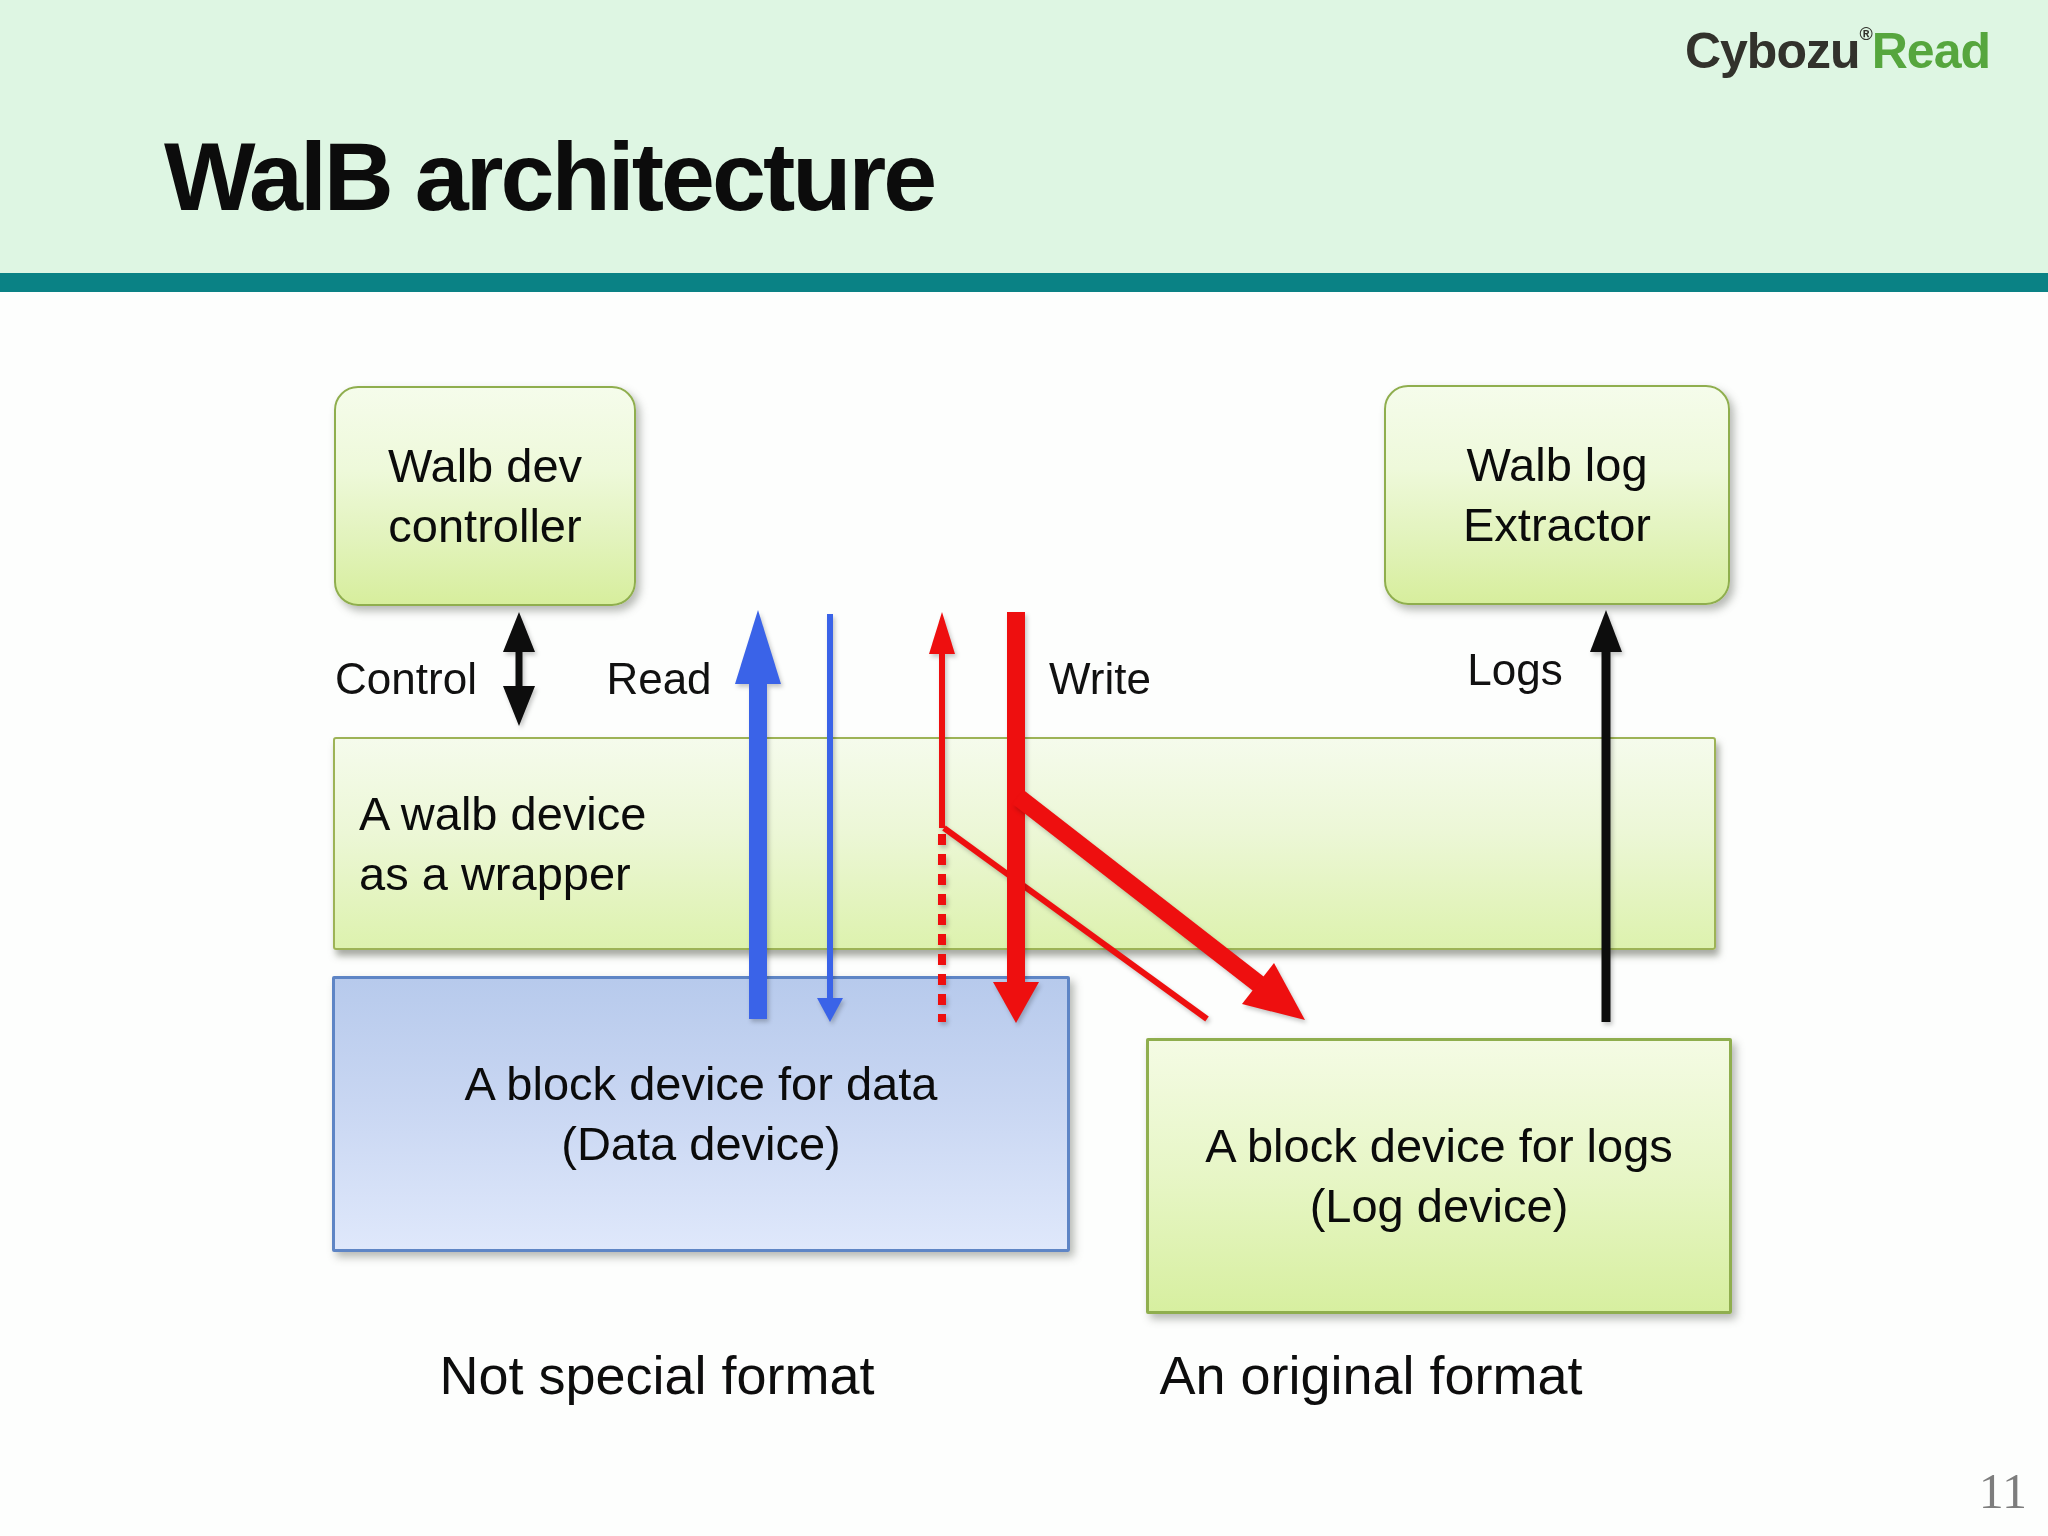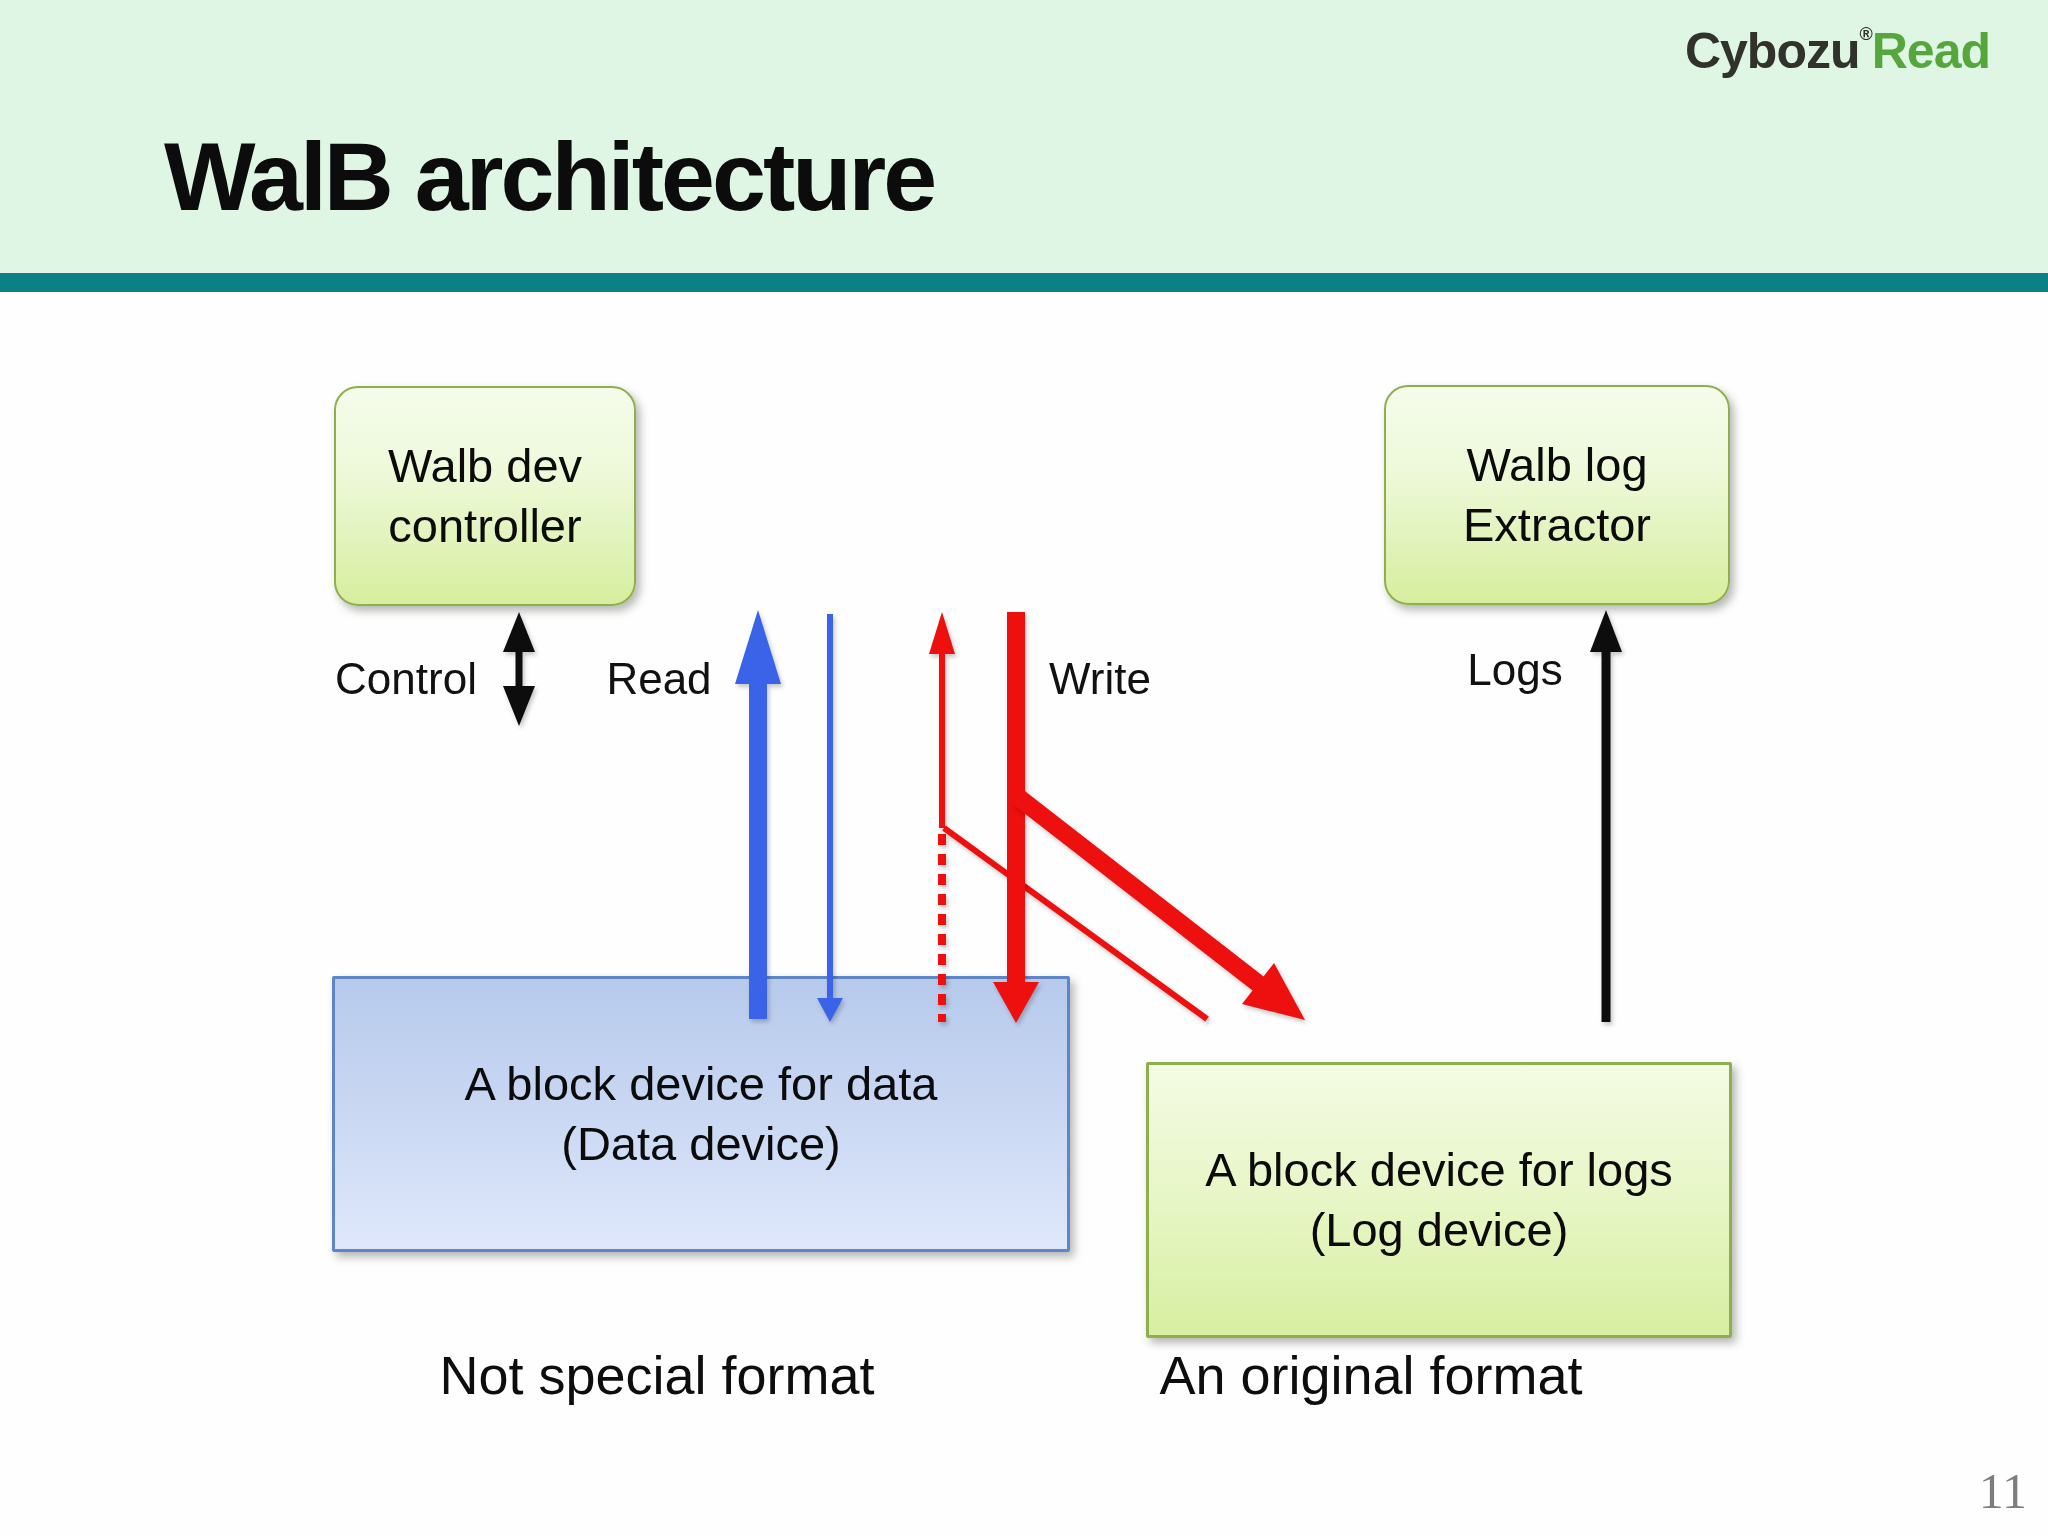--- a/index.html
+++ b/index.html
@@ -45,21 +45,21 @@
     box-shadow:3px 6px 7px rgba(95,100,85,0.55);
   }
   .node-data {
     left:332px; top:976px; width:732px; height:270px;
     background:linear-gradient(180deg,#b7caec 0%,#c8d6f2 45%,#dfe8fb 100%);
     border:3px solid #5e85c5; border-radius:2px;
   }
   .node-log {
     left:1146px; top:1038px; width:580px; height:270px;
     background:linear-gradient(180deg,#f4fbe4 0%,#e7f6c6 50%,#d7efa0 100%);
-    border:3px solid #8fae4e; border-radius:2px;margin-top:24px;
+    border:3px solid #8fae4e; border-radius:2px;
   }
 
   
   .edge-label { position:absolute; height:62px; line-height:62px; font-size:44px; color:#111; text-align:center; }
   .lbl-control { left:330px;  top:648px; width:152px; }
   .lbl-read    { left:584px;  top:648px; width:150px; }
   .lbl-write   { left:1025px; top:648px; width:150px; }
   .lbl-logs    { left:1440px; top:639px; width:150px; }
   .caption { position:absolute; top:1343px; height:64px; line-height:64px; font-size:54px; color:#0d0d0d; text-align:center; }
   .cap-data { left:332px;  width:650px; }
@@ -91,20 +91,24 @@
     <div>Walb dev</div>
     <div>controller</div>
   </div>
 
 
   <div class="node green-round node-extractor">
     <div>Walb log</div>
     <div>Extractor</div>
   </div>
 
+  <div class="node node-wrapper">
+    <div>A walb device</div>
+    <div>as a wrapper</div>
+  </div>
 
   <div class="node node-data">
     <div>A block device for data</div>
     <div>(Data device)</div>
   </div>
 
   <div class="node node-log">
     <div>A block device for logs</div>
     <div>(Log device)</div>
   </div>

